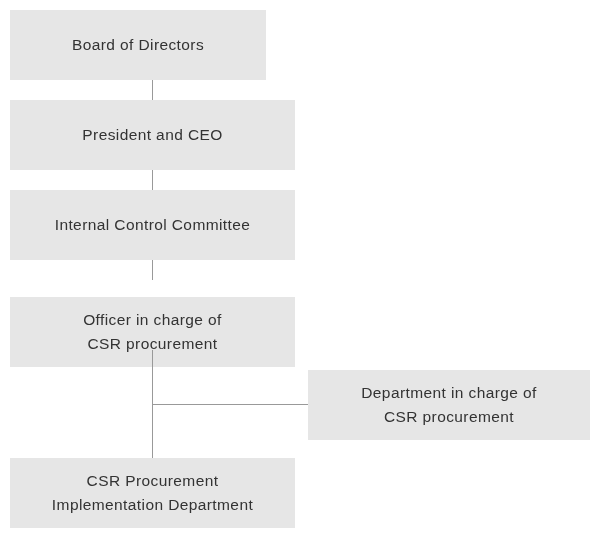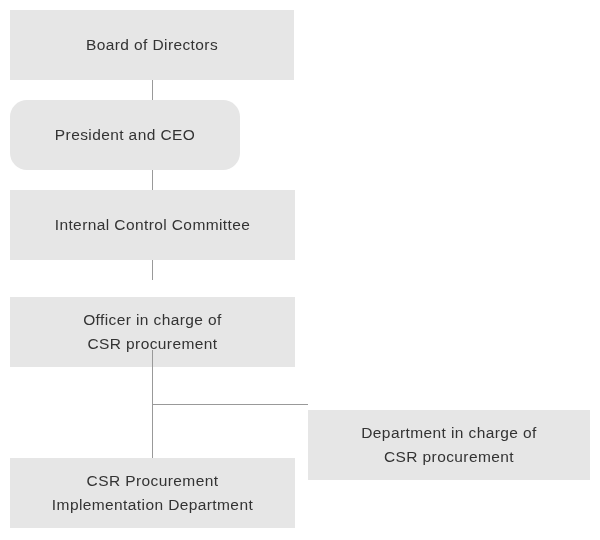--- a/index.html
+++ b/index.html
@@ -28,25 +28,25 @@
     justify-content: center;
     text-align: center;
     font-size: 15.5px;
     letter-spacing: 0.4px;
     line-height: 1.55;
     box-sizing: border-box;
   }
   .node .label {
     white-space: pre-line;
   }
-  .node-board          { left: 10px;  top: 10px;  width: 284px; height: 70px; }
-  .node-president      { left: 10px;  top: 100px; width: 230px; height: 70px; border-radius: 17px; }
+  .node-board          { left: 10px;  top: 10px;  width: 256px; height: 70px; }
+  .node-president      { left: 10px;  top: 100px; width: 285px; height: 70px; }
   .node-internal       { left: 10px;  top: 190px; width: 285px; height: 70px; }
   .node-officer        { left: 10px;  top: 297px; width: 285px; height: 70px; }
-  .node-department     { left: 308px; top: 370px; width: 282px; height: 70px; margin-top: 40px; }
+  .node-department     { left: 308px; top: 370px; width: 282px; height: 70px; }
   .node-implementation { left: 10px;  top: 458px; width: 285px; height: 70px; }
   .connector {
     position: absolute;
     background: #999999;
   }
   .conn-v1 { left: 152px; top: 80px;  width: 1px;   height: 20px; }
   .conn-v2 { left: 152px; top: 170px; width: 1px;   height: 20px; }
   .conn-v3 { left: 152px; top: 260px; width: 1px;   height: 20px; }
   .conn-v4 { left: 152px; top: 350px; width: 1px;   height: 108px; }
   .conn-h1 { left: 152px; top: 404px; width: 156px; height: 1px; }

